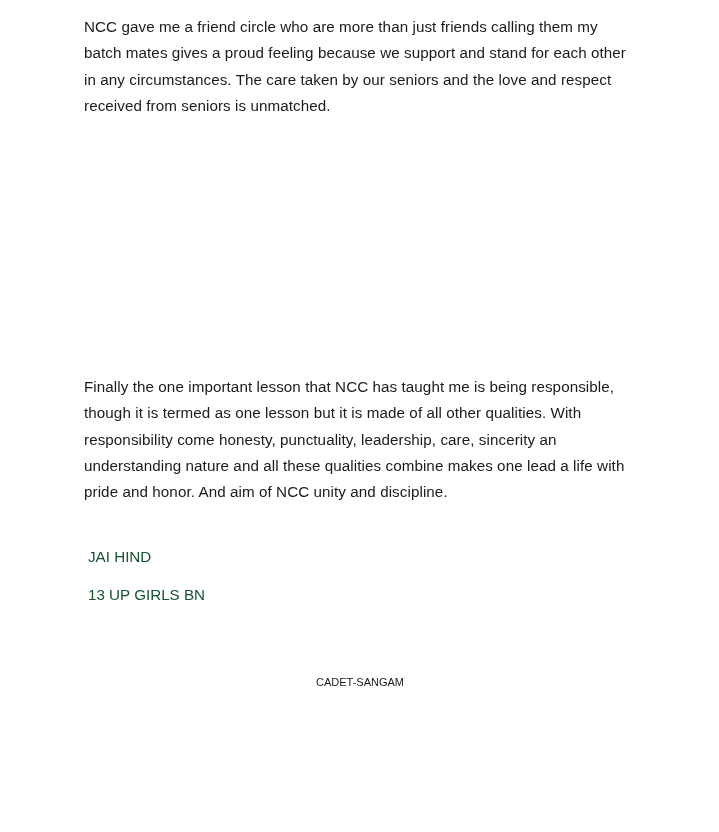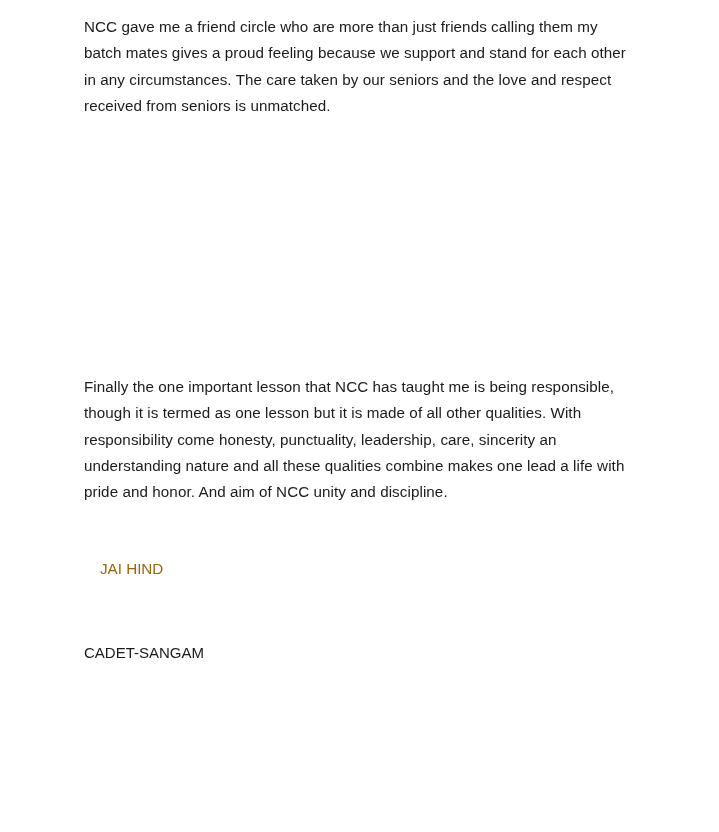--- a/index.html
+++ b/index.html
@@ -36,49 +36,51 @@
   }
   .spacer-1 {
     height: 255px;
   }
   .spacer-2 {
     height: 30px;
   }
   .signoff-line {
     font-size: 15.2px;
     line-height: 34.5px;
-    color: #a16207;
-    margin: 16px;
+    color: #14532d;
+    margin: 4px;
   }
   .spacer-3 {
     height: 38px;
   }
   .closing-line {
-    font-size: 15px;
+    font-size: 11px;
     line-height: 26px;
     color: #1b1b1b;
-    margin: 0;
+    margin: 14px;
+    text-align: center;
   }
 </style>
 </head>
 <body>
 
 <div class="page">
   <div class="doc-body">
 
     <p class="para">NCC gave me a friend circle who are more than just friends calling them my batch mates gives a proud feeling because we support and stand for each other in any circumstances. The care taken by our seniors and the love and respect received from seniors is unmatched.</p>
 
     <div class="spacer-1"></div>
 
     <p class="para">Finally the one important lesson that NCC has taught me is being responsible, though it is termed as one lesson but it is made of all other qualities. With responsibility come honesty, punctuality, leadership, care, sincerity an understanding nature and all these qualities combine makes one lead a life with pride and honor. And aim of NCC unity and discipline.</p>
 
     <div class="spacer-2"></div>
 
     <p class="signoff-line">JAI HIND</p>
 
+    <p class="signoff-line">13 UP GIRLS BN</p>
 
 
     <div class="spacer-3"></div>
 
     <p class="closing-line">CADET-SANGAM</p>
 
   </div>
 </div>
 
 </body></html>

